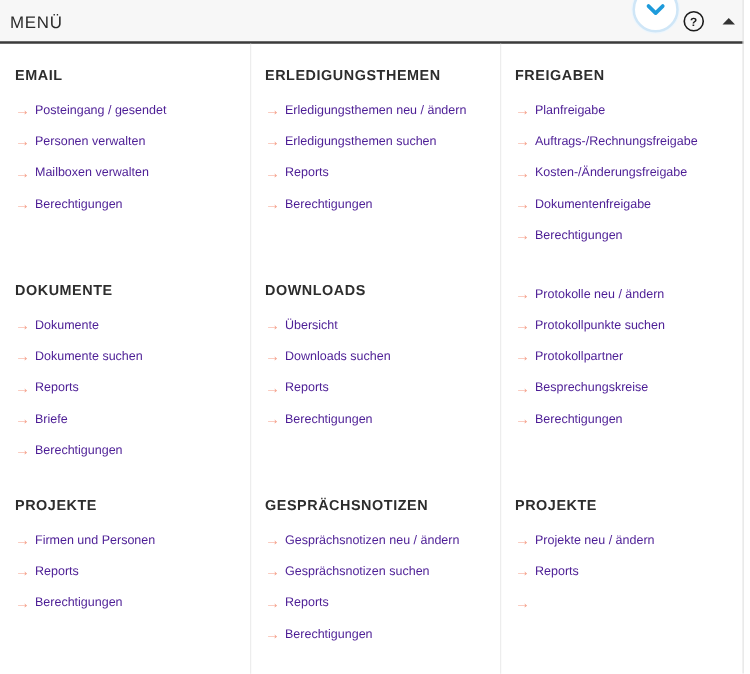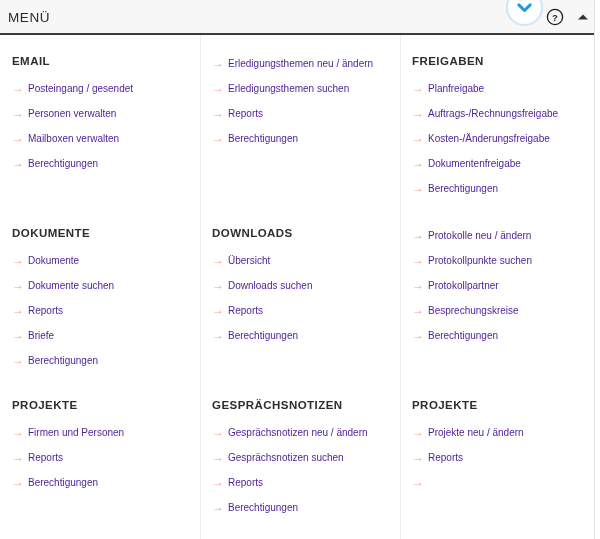--- a/index.html
+++ b/index.html
@@ -207,20 +207,21 @@
             <span class="link-arrow">→</span>
             <a class="menu-link" href="#">Mailboxen verwalten</a>
           </li>
           <li class="menu-link-item">
             <span class="link-arrow">→</span>
             <a class="menu-link" href="#">Berechtigungen</a>
           </li>
         </ul>
       </div>
       <div class="menu-section">
+        <div class="section-title">ERLEDIGUNGSTHEMEN</div>
         <ul class="menu-link-list">
           <li class="menu-link-item">
             <span class="link-arrow">→</span>
             <a class="menu-link" href="#">Erledigungsthemen neu / ändern</a>
           </li>
           <li class="menu-link-item">
             <span class="link-arrow">→</span>
             <a class="menu-link" href="#">Erledigungsthemen suchen</a>
           </li>
           <li class="menu-link-item">

